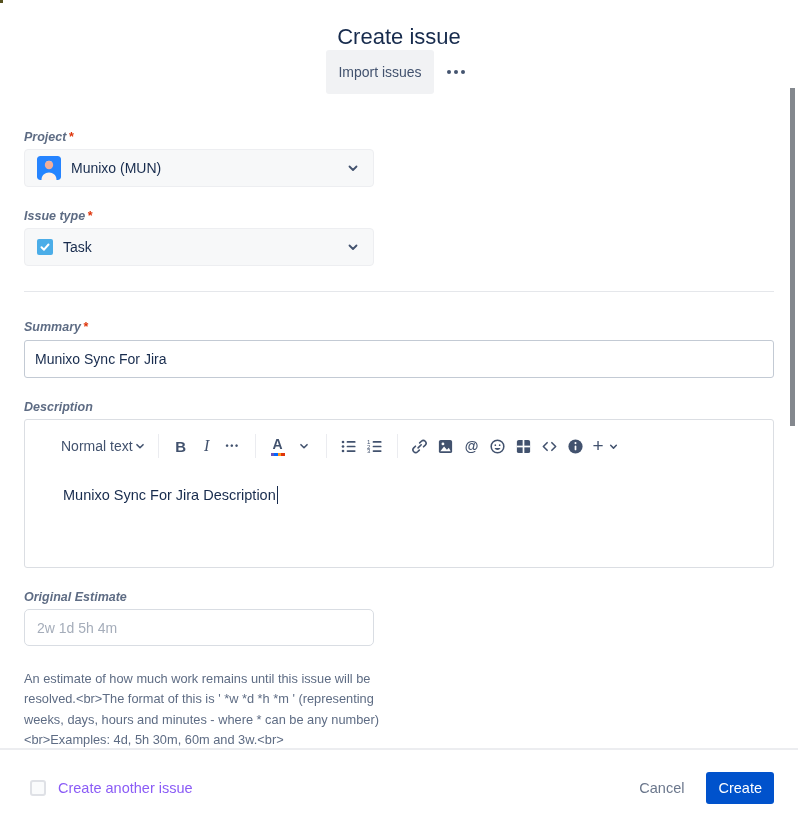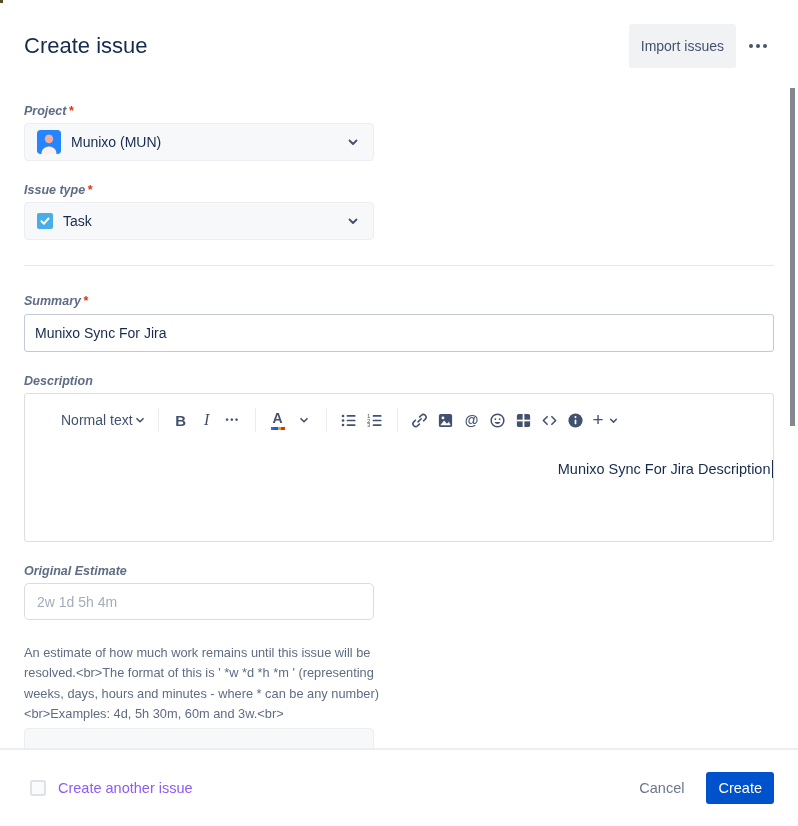--- a/index.html
+++ b/index.html
@@ -5,21 +5,21 @@
   * { margin:0; padding:0; box-sizing:border-box; }
   html,body { width:798px; height:826px; }
   body {
     font-family:"Liberation Sans", sans-serif;
     background:#ffffff; color:#172B4D; overflow:hidden; position:relative;
   }
   .artifact { position:absolute; left:0; top:0; width:3px; height:3px; background:#55511e; }
   .content { padding:0 24px; }
 
   
-  .header-row { display:flex; justify-content:space-between; align-items:center; margin-top:24px; }
+  .header-row { display:flex; justify-content:space-between; align-items:center; margin-top:24px;flex-direction:column; }
   .dialog-title { font-size:22px; font-weight:500; color:#172B4D; }
   .header-actions { display:flex; align-items:center; gap:6px; }
   .btn-subtle {
     background:#F1F2F4; border:none; border-radius:3px; height:44px; padding:0 12px;
     font-size:14px; color:#42526E; font-family:inherit; cursor:pointer;
   }
   .meatball-btn { width:32px; height:32px; border:none; background:transparent; display:flex; align-items:center; justify-content:center; cursor:pointer; }
   .meatballs { display:flex; gap:3px; }
   .meatballs i { width:4px; height:4px; border-radius:50%; background:#44546F; }
 
@@ -57,21 +57,21 @@
   .tb-style { font-size:14px; gap:0; padding:0 2px; }
   .tb-sep { width:1px; height:24px; background:#EBECF0; margin:0 9px; flex:0 0 auto; }
   .g-bold { font-weight:700; font-size:15px; }
   .g-italic { font-family:"Liberation Serif", serif; font-style:italic; font-size:16px; }
   .g-more { font-size:9px; letter-spacing:1.5px; font-weight:700; }
   .g-mention { font-size:14px; font-weight:600; }
   .g-plus { font-size:19px; font-weight:400; }
   .color-a { position:relative; font-size:14px; font-weight:700; line-height:14px; display:flex; flex-direction:column; align-items:center; }
   .color-bar { display:flex; margin-top:2px; }
   .color-bar i { width:3.5px; height:3px; display:block; }
-  .editor-content { margin:26px 0 4px 38px; display:flex; align-items:center; font-size:14.5px; color:#172B4D; cursor:text;justify-content:flex-end; }
+  .editor-content { margin:26px 0 4px 38px; display:flex; align-items:center; font-size:14.5px; color:#172B4D; cursor:text; }
   .caret { width:1.5px; height:18px; background:#172B4D; margin-left:1px; }
 
   
   .estimate-input {
     width:350px; height:37px; border:1px solid #D9DDE3; border-radius:5px; background:#fff;
     font-family:inherit; font-size:14px; padding:0 12px; margin-top:5px; outline:none; color:#172B4D;
   }
   .estimate-input::placeholder { color:#A5ADBA; opacity:1; }
   .help-text { margin-top:23px; font-size:12.8px; line-height:20.3px; color:#5E6C84; }
 

